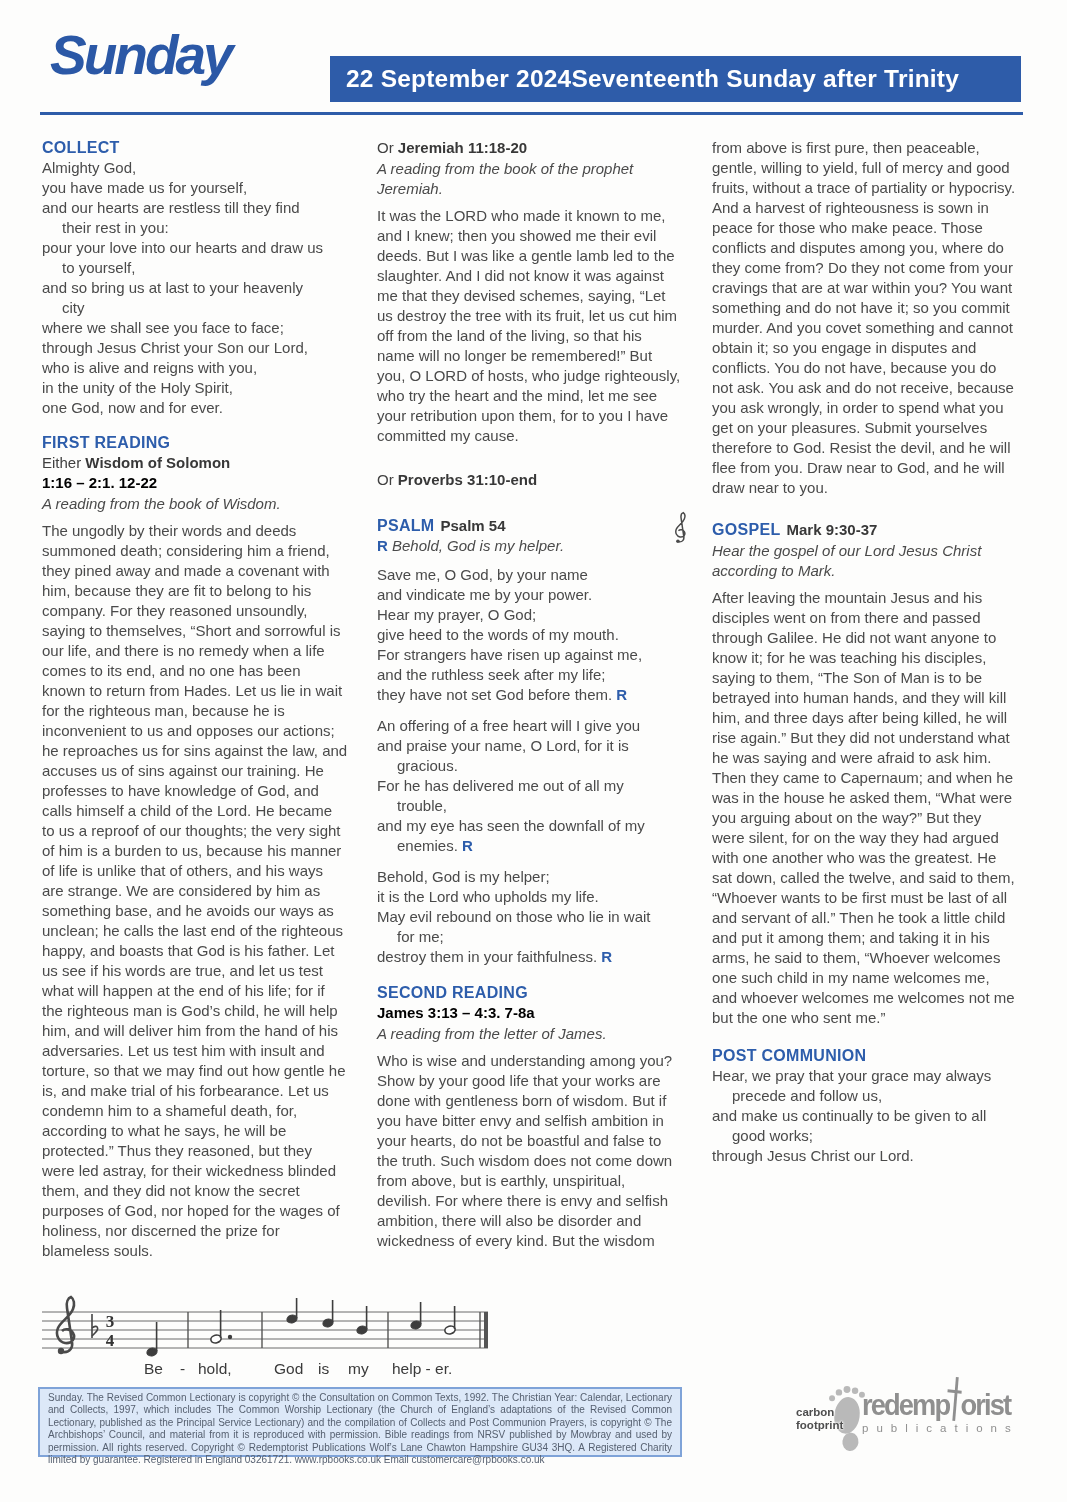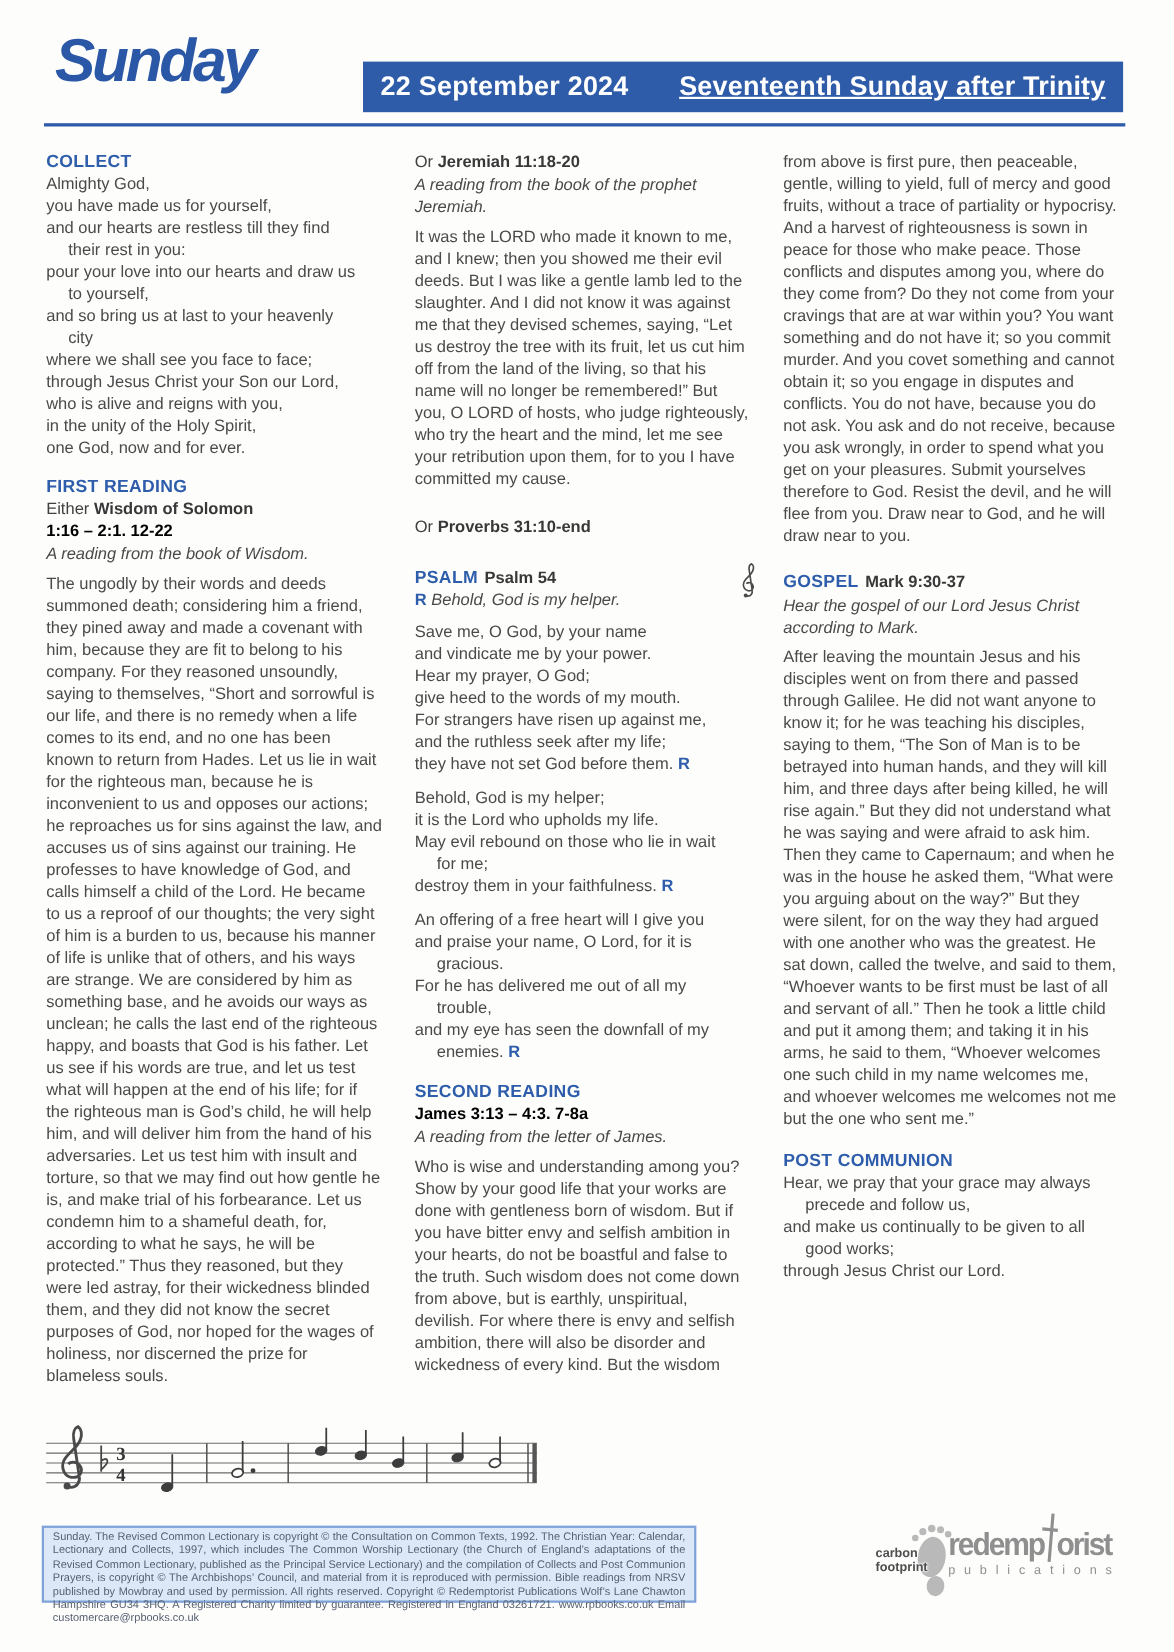--- a/index.html
+++ b/index.html
@@ -13,21 +13,21 @@
     font-family:"Liberation Sans",sans-serif;
     font-style:italic;font-weight:bold;font-size:55px;line-height:1;
     color:#2b58a6;letter-spacing:-3px;
   }
   .banner{
     position:absolute;left:330px;top:56px;width:691px;height:46px;
     background:#2e5ca9;color:#ffffff;display:flex;align-items:center;
     font-size:24.5px;font-weight:bold;letter-spacing:.2px;
   }
   .banner .b-date{margin-left:16px;}
-  .banner .b-sub{margin-left:46px;text-decoration:underline;}
+  .banner .b-sub{}
   .rule{position:absolute;left:40px;top:112px;width:983px;height:3px;background:#2e5ca9;}
   
   .col{position:absolute;top:138px;width:306px;font-size:15px;line-height:20px;color:#4a4a4a;}
   #col1{left:42px;} #col2{left:377px;} #col3{left:712px;}
   .section{margin-bottom:15px;}
   .sec-label{color:#2d5dab;font-weight:bold;font-size:16px;letter-spacing:.3px;}
   .labelrow{position:relative;}
   .labelrow .black{color:#383838;font-weight:bold;margin-left:6px;}
   .lead .pref{color:#404040;}
   .lead .black{color:#383838;font-weight:bold;}
@@ -43,21 +43,21 @@
   
   .music{position:absolute;left:40px;top:1294px;width:470px;height:92px;}
   .staff{position:absolute;left:0;top:0;}
   .ts{font-family:"Liberation Serif",serif;font-weight:bold;font-size:17px;text-anchor:middle;fill:#333;}
   .lyrics{position:absolute;left:0;top:66px;width:470px;height:22px;font-size:15.5px;color:#3a3a3a;}
   .lyrics span{position:absolute;top:0;}
   .ly0{left:104px;} .ly1{left:140px;} .ly2{left:158px;} .ly3{left:234px;}
   .ly4{left:278px;} .ly5{left:308px;} .ly6{left:352px;}
   
   .footer-box{
-    position:absolute;left:38px;top:1387px;width:595px;height:70px;
+    position:absolute;left:38px;top:1387px;width:644px;height:70px;
     background:#dce8f8;border:2px solid #7fa3d8;box-sizing:border-box;
   }
   .footer-box p{
     margin:3px 8px;font-size:10px;line-height:12.4px;color:#566070;text-align:justify;
   }
   .carbon{position:absolute;left:796px;top:1384px;width:74px;height:76px;}
   .carbon svg{position:absolute;right:0px;top:0px;}
   .cf-text{
     position:absolute;left:0;top:22px;font-size:11.5px;font-weight:bold;color:#4e4e4e;
     line-height:12.5px;text-shadow:0 0 2px #fff,0 0 2px #fff,0 0 3px #fff;
@@ -128,34 +128,34 @@
       <div class="stanza verse">
         <div>Save me, O God, by your name</div>
         <div>and vindicate me by your power.</div>
         <div>Hear my prayer, O God;</div>
         <div>give heed to the words of my mouth.</div>
         <div>For strangers have risen up against me,</div>
         <div>and the ruthless seek after my life;</div>
         <div>they have not set God before them. <span class="R">R</span></div>
       </div>
       <div class="stanza verse">
-        <div>Behold, God is my helper;</div>
-        <div>it is the Lord who upholds my life.</div>
-        <div>May evil rebound on those who lie in wait</div>
-        <div class="ind">for me;</div>
-        <div>destroy them in your faithfulness. <span class="R">R</span></div>
-      </div>
-      <div class="stanza verse">
         <div>An offering of a free heart will I give you</div>
         <div>and praise your name, O Lord, for it is</div>
         <div class="ind">gracious.</div>
         <div>For he has delivered me out of all my</div>
         <div class="ind">trouble,</div>
         <div>and my eye has seen the downfall of my</div>
         <div class="ind">enemies. <span class="R">R</span></div>
+      </div>
+      <div class="stanza verse">
+        <div>Behold, God is my helper;</div>
+        <div>it is the Lord who upholds my life.</div>
+        <div>May evil rebound on those who lie in wait</div>
+        <div class="ind">for me;</div>
+        <div>destroy them in your faithfulness. <span class="R">R</span></div>
       </div>
     </div>
     <div class="section">
       <div class="sec-label">SECOND READING</div>
       <div class="boldline">James 3:13 – 4:3. 7-8a</div>
       <div class="intro">A reading from the letter of James.</div>
       <p class="bodypara">Who is wise and understanding among you? Show by your good life that your works are done with gentleness born of wisdom. But if you have bitter envy and selfish ambition in your hearts, do not be boastful and false to the truth. Such wisdom does not come down from above, but is earthly, unspiritual, devilish. For where there is envy and selfish ambition, there will also be disorder and wickedness of every kind. But the wisdom</p>
     </div>
   </div>
 <div class="col" id="col3">
@@ -216,20 +216,29 @@
       <ellipse cx="288" cy="29" rx="5.2" ry="3.8" transform="rotate(-15 288 29)"></ellipse>
       <line x1="292.6" y1="28" x2="292.6" y2="6" stroke-width="1.6"></line>
       <ellipse cx="322" cy="36" rx="5.2" ry="3.8" transform="rotate(-15 322 36)"></ellipse>
       <line x1="326.6" y1="35" x2="326.6" y2="12" stroke-width="1.6"></line>
       <ellipse cx="376" cy="31" rx="5.2" ry="3.8" transform="rotate(-15 376 31)"></ellipse>
       <line x1="380.6" y1="30" x2="380.6" y2="8" stroke-width="1.6"></line>
       <ellipse cx="410" cy="36" rx="5.2" ry="3.8" transform="rotate(-15 410 36)" fill="#ffffff" stroke-width="1.6"></ellipse>
       <line x1="414.6" y1="35" x2="414.6" y2="12" stroke-width="1.6"></line>
     </g>
   </svg>
+  <div class="lyrics">
+    <span class="ly0">Be</span>
+    <span class="ly1">-</span>
+    <span class="ly2">hold,</span>
+    <span class="ly3">God</span>
+    <span class="ly4">is</span>
+    <span class="ly5">my</span>
+    <span class="ly6">help - er.</span>
+  </div>
 </div>
 
 <div class="footer-box">
   <p>Sunday. The Revised Common Lectionary is copyright © the Consultation on Common Texts, 1992. The Christian Year: Calendar, Lectionary and Collects, 1997, which includes The Common Worship Lectionary (the Church of England’s adaptations of the Revised Common Lectionary, published as the Principal Service Lectionary) and the compilation of Collects and Post Communion Prayers, is copyright © The Archbishops’ Council, and material from it is reproduced with permission. Bible readings from NRSV published by Mowbray and used by permission. All rights reserved. Copyright © Redemptorist Publications Wolf’s Lane Chawton Hampshire GU34 3HQ. A Registered Charity limited by guarantee. Registered in England 03261721. www.rpbooks.co.uk  Email customercare@rpbooks.co.uk</p>
 </div>
 
 <div class="carbon">
   <svg width="46" height="72" viewBox="0 0 40 62">
     <g fill="#b9b9b9">
       <ellipse cx="20" cy="27" rx="11" ry="16" transform="rotate(8 20 27)"></ellipse>

